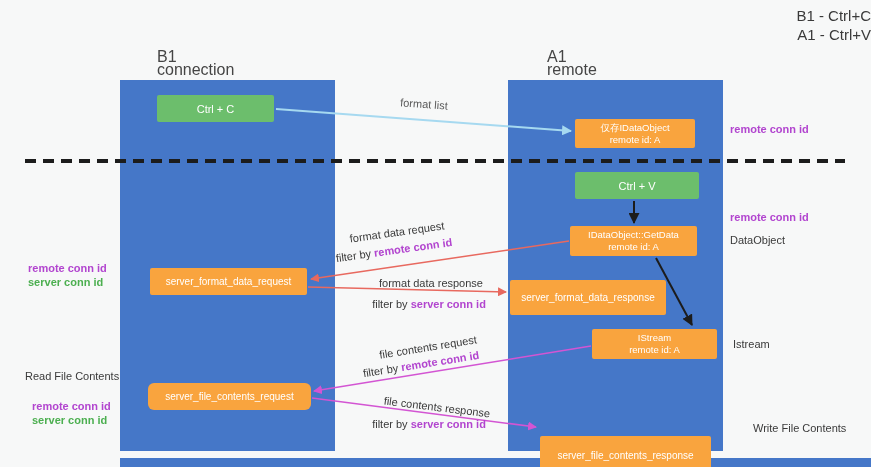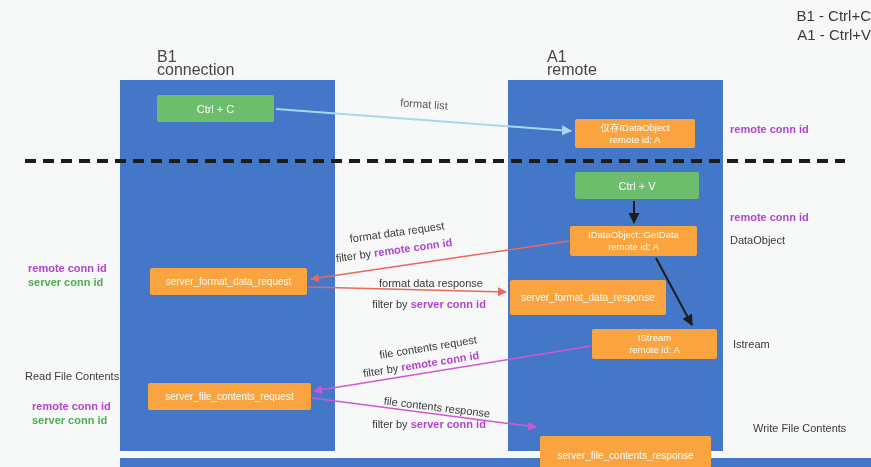--- a/index.html
+++ b/index.html
@@ -64,21 +64,21 @@
   .node.orange { background: #f9a43e; font-size: 10px; }
   .node.two-line { flex-direction: column; line-height: 1.25; font-size: 9.5px; }
 
   .n-ctrl-c   { left: 157px; top: 95px;  width: 117px; height: 27px; }
   .n-stored   { left: 575px; top: 119px; width: 120px; height: 29px; }
   .n-ctrl-v   { left: 575px; top: 172px; width: 124px; height: 27px; }
   .n-getdata  { left: 570px; top: 226px; width: 127px; height: 30px; }
   .n-freq     { left: 150px; top: 268px; width: 157px; height: 27px; }
   .n-fresp    { left: 510px; top: 280px; width: 156px; height: 35px; }
   .n-istream  { left: 592px; top: 329px; width: 125px; height: 30px; }
-  .n-fcreq    { left: 148px; top: 383px; width: 163px; height: 27px; }
+  .n-fcreq    { left: 148px; top: 383px; width: 163px; height: 27px; border-radius: 6px; }
   .n-fcresp   { left: 540px; top: 436px; width: 171px; height: 38px; }
 
   .lbl {
     position: absolute;
     font-size: 11px;
     color: #3a3a3a;
     white-space: nowrap;
   }
   .lbl.centered { transform: translate(-50%, -50%); }
   .lbl.rot-up   { transform: translate(-50%, -50%) rotate(-8deg); }

